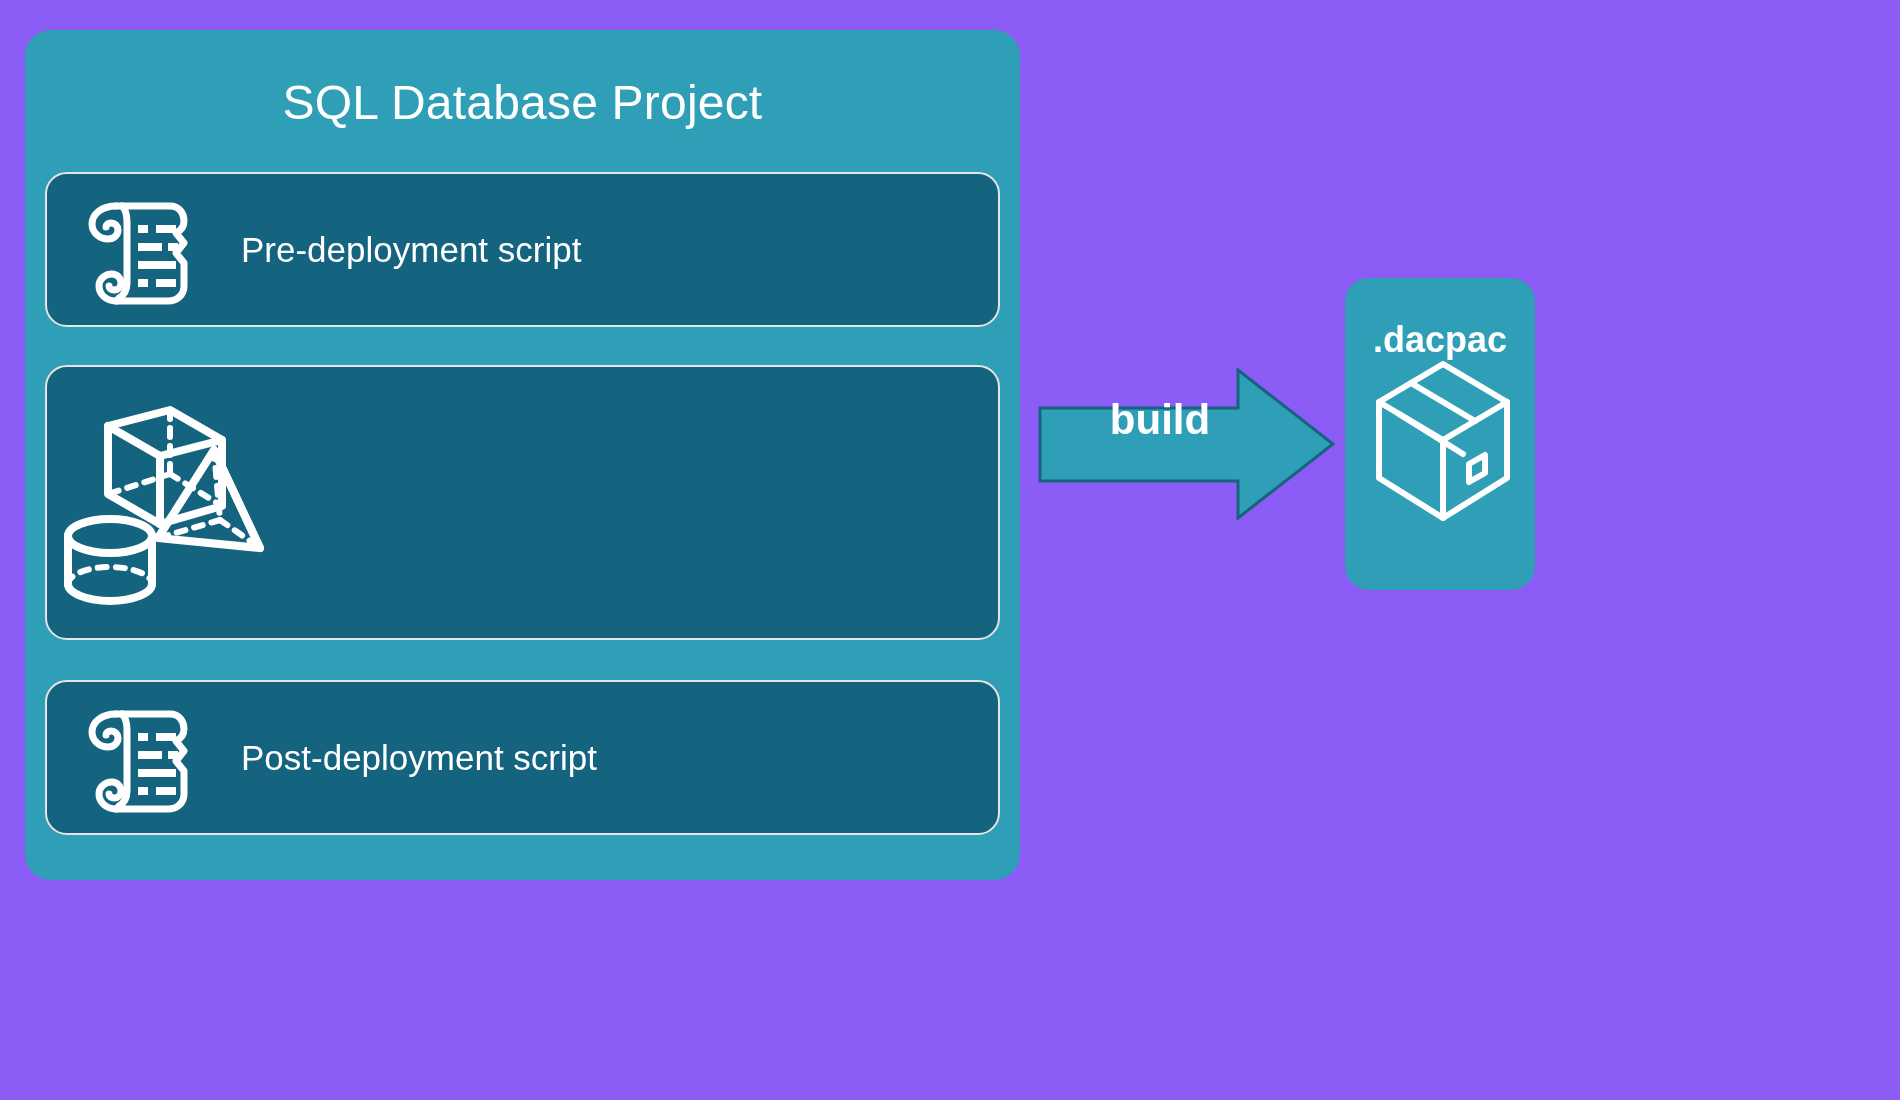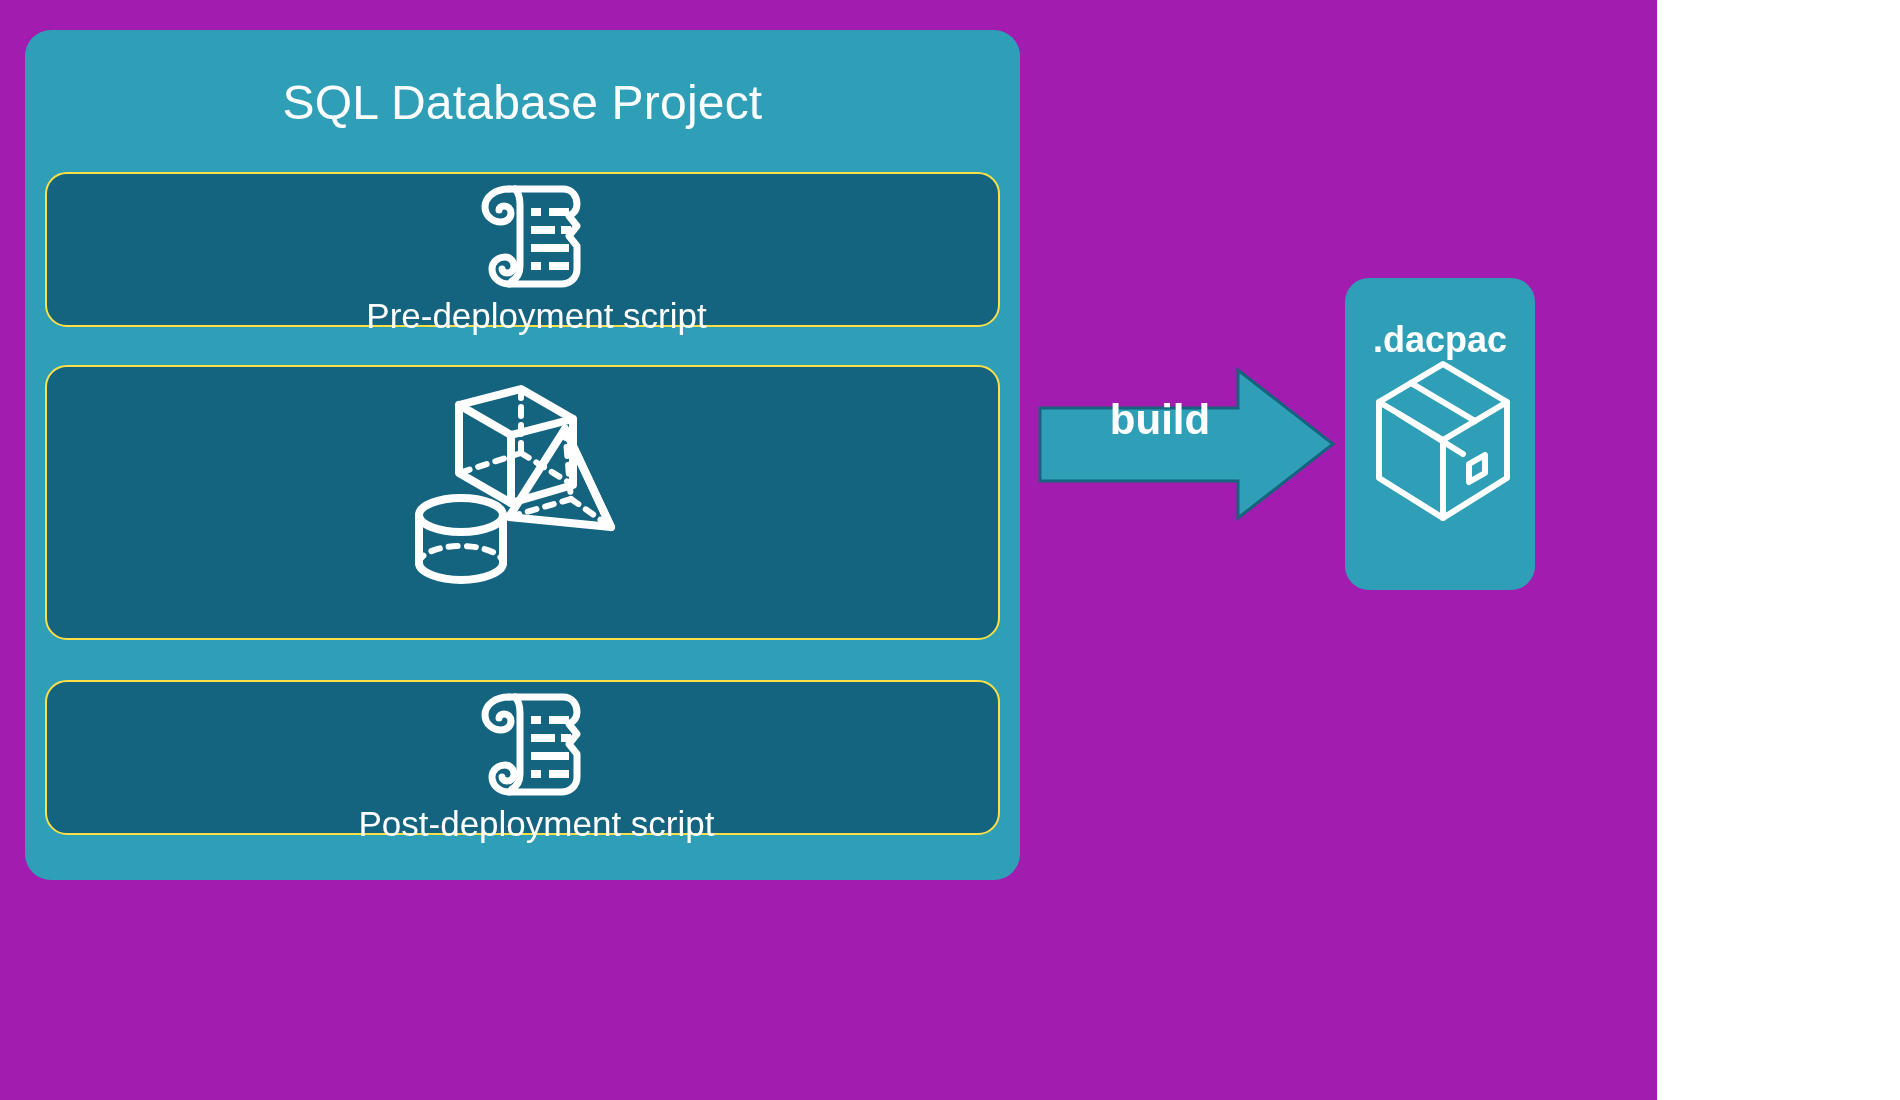--- a/index.html
+++ b/index.html
@@ -8,23 +8,23 @@
     background: #ffffff;
   }
   body {
     width: 1900px;
     height: 1100px;
     font-family: "Liberation Sans", sans-serif;
     overflow: hidden;
   }
   #canvas {
     position: relative;
-    width: 1657px;
+    width: 1900px;
     height: 1100px;
-    background: #a21caf;
+    background: #8b5cf6;
   }
 
   
   .project-card {
     position: absolute;
     left: 25px;
     top: 30px;
     width: 995px;
     height: 850px;
     background: #2f9fb8;
@@ -43,26 +43,25 @@
     font-weight: 400;
     letter-spacing: 0.2px;
   }
 
   
   .panel {
     position: absolute;
     left: 20px;
     width: 955px;
     background: #146480;
-    border: 2px solid #fde047;
+    border: 2px solid #e5e5e5;
     border-radius: 22px;
     box-sizing: border-box;
     display: flex;
     align-items: center;
-    flex-direction: column;
   }
   .panel-pre   { top: 142px; height: 155px; }
   .panel-objs  { top: 335px; height: 275px; }
   .panel-post  { top: 650px; height: 155px; }
 
   .panel-icon {
     flex: 0 0 auto;
     display: flex;
     align-items: center;
     justify-content: center;

